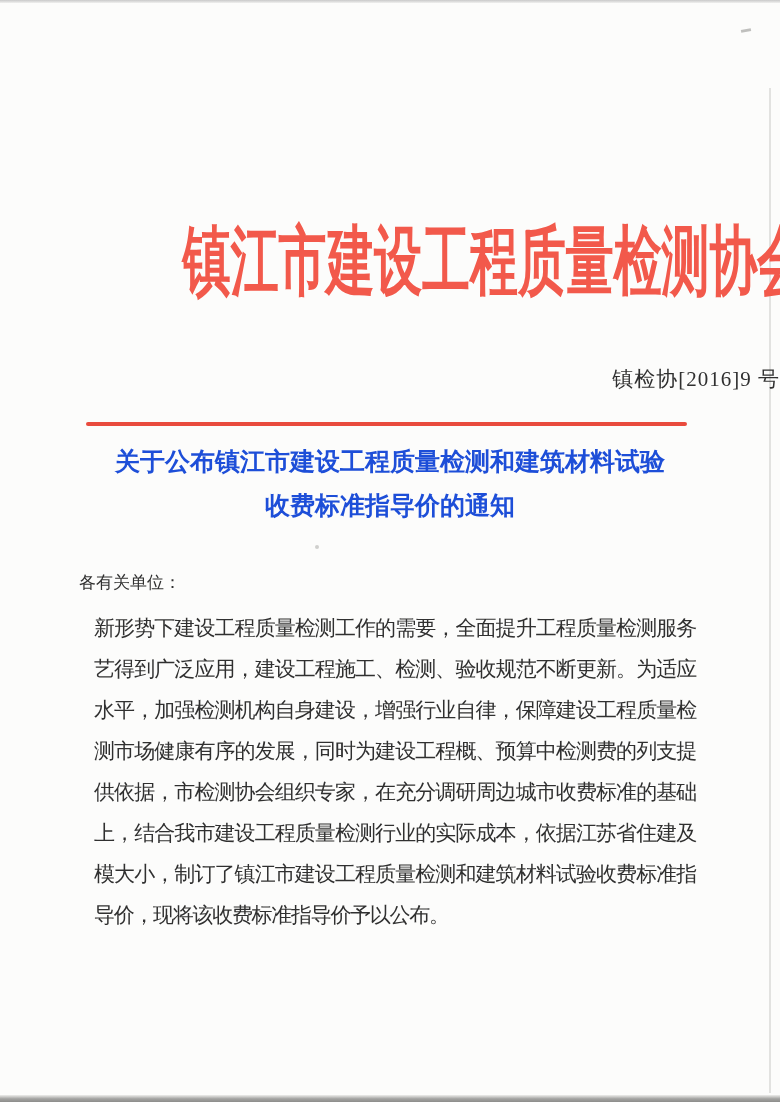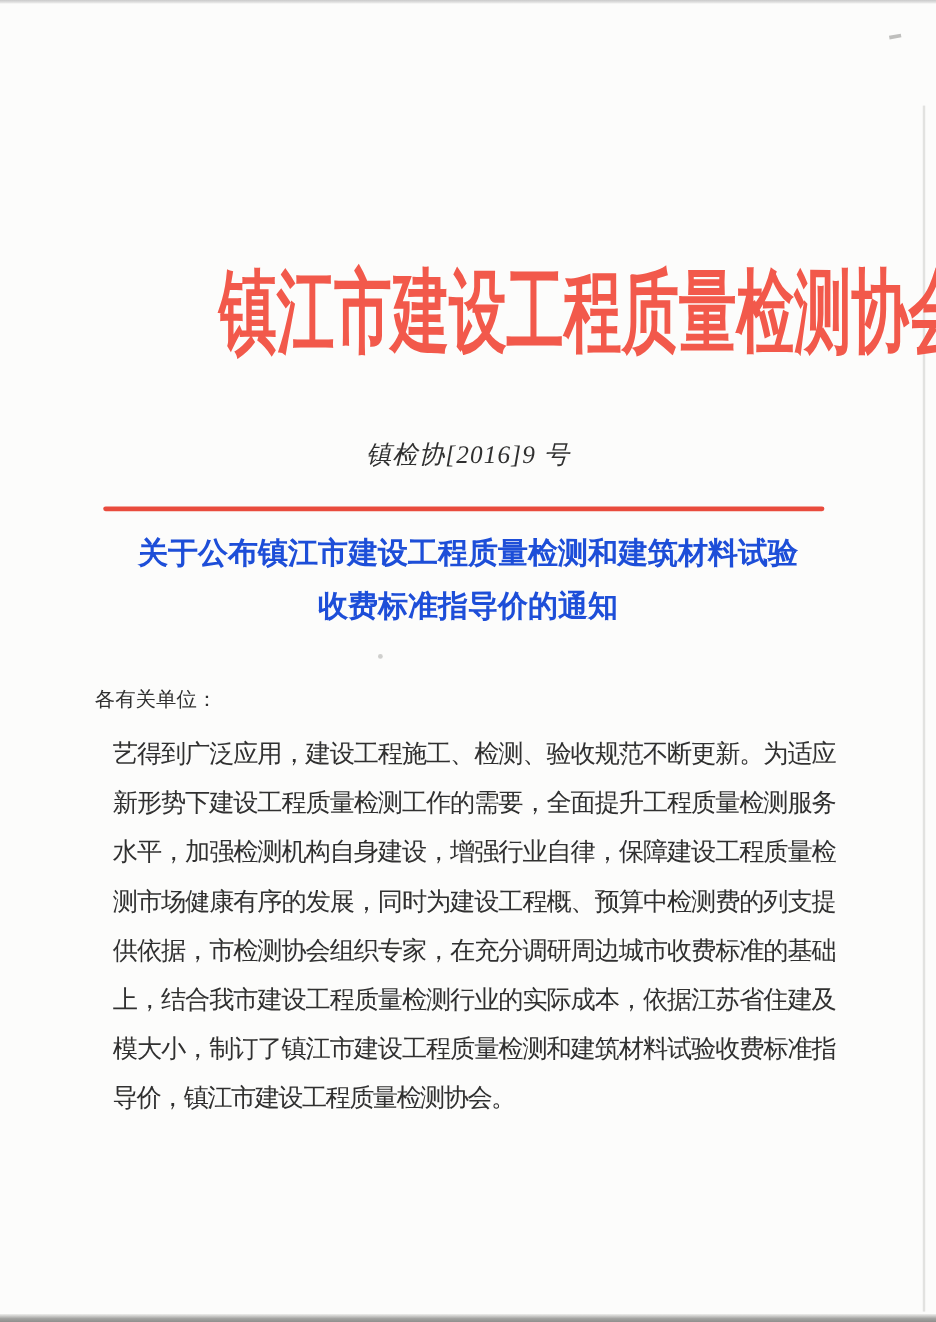--- a/index.html
+++ b/index.html
@@ -55,26 +55,25 @@
     font-size: 76px;
     line-height: 76px;
     font-weight: bold;
     color: var(--header-red);
     white-space: nowrap;
     transform: scaleX(0.63);
     transform-origin: center center;
   }
   .doc-number {
     position: absolute; top: 366px; left: 0; width: 100%;
-    text-align: center;
+    text-align: right;
     font-size: 21px;
     line-height: 26px;
     color: var(--text-dark);
     letter-spacing: 1px;
-    font-style: italic;
   }
   .red-rule {
     position: absolute; top: 422px; left: 86px;
     width: 601px; height: 4px;
     background: var(--rule-red);
     border-radius: 2px;
   }
   .doc-title {
     position: absolute; top: 440px; left: 0; width: 100%;
     text-align: center;
@@ -123,23 +122,23 @@
   <div class="red-rule"></div>
 
   <div class="doc-title">
     <div>关于公布镇江市建设工程质量检测和建筑材料试验</div>
     <div>收费标准指导价的通知</div>
   </div>
 
   <div class="salutation">各有关单位：</div>
 
   <div class="body-paragraph">
+    <div class="body-line">新形势下建设工程质量检测工作的需要，全面提升工程质量检测服务</div>
     <div class="body-line">艺得到广泛应用，建设工程施工、检测、验收规范不断更新。为适应</div>
-    <div class="body-line">新形势下建设工程质量检测工作的需要，全面提升工程质量检测服务</div>
     <div class="body-line">水平，加强检测机构自身建设，增强行业自律，保障建设工程质量检</div>
     <div class="body-line">测市场健康有序的发展，同时为建设工程概、预算中检测费的列支提</div>
     <div class="body-line">供依据，市检测协会组织专家，在充分调研周边城市收费标准的基础</div>
     <div class="body-line">上，结合我市建设工程质量检测行业的实际成本，依据江苏省住建及</div>
     <div class="body-line">模大小，制订了镇江市建设工程质量检测和建筑材料试验收费标准指</div>
-    <div class="body-line last">导价，镇江市建设工程质量检测协会。</div>
+    <div class="body-line last">导价，现将该收费标准指导价予以公布。</div>
   </div>
 
 </div>
 
 </body></html>

